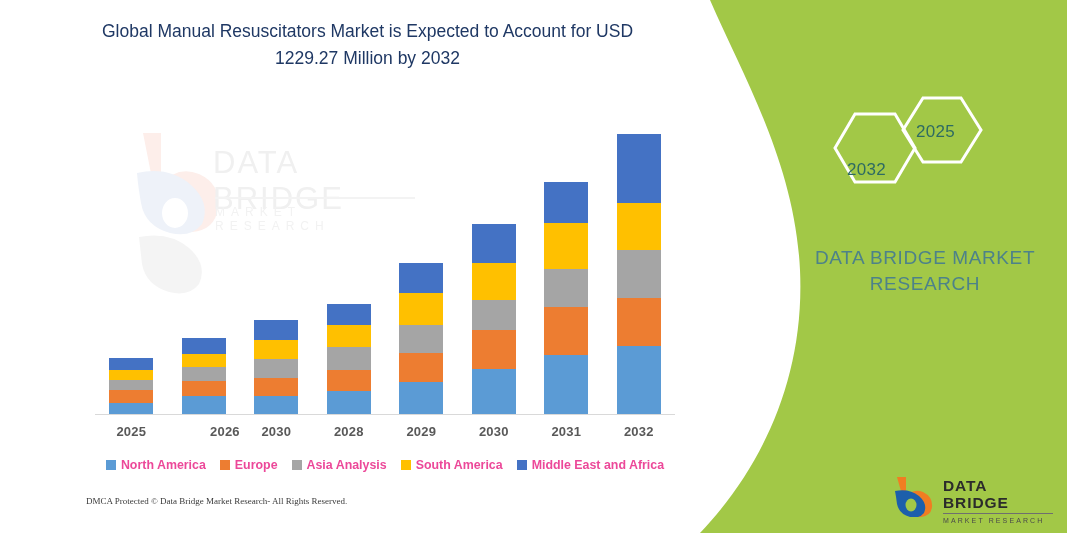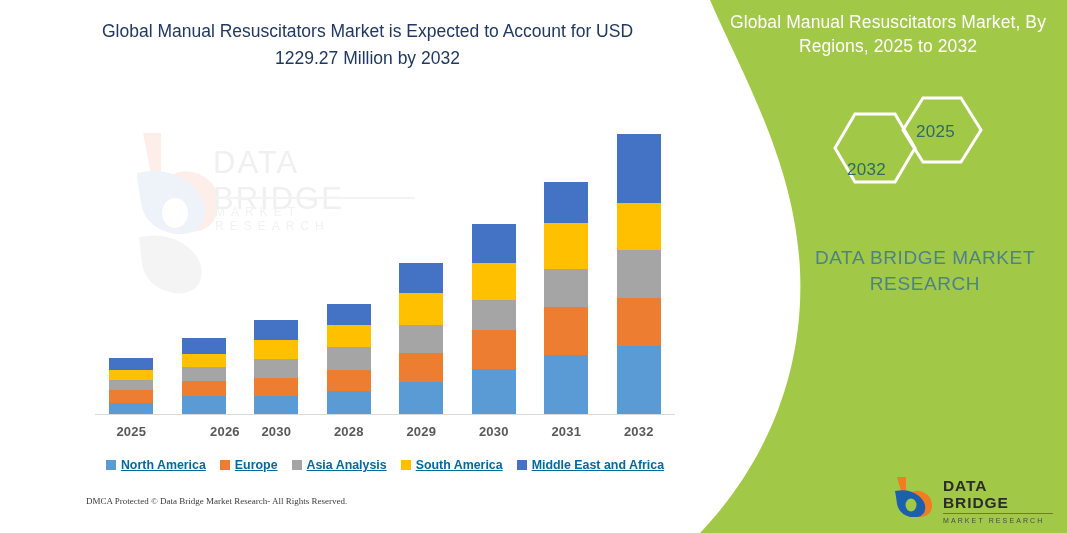--- a/index.html
+++ b/index.html
@@ -151,21 +151,21 @@
   
   .legend {
     position: absolute;
     left: 95px; top: 455px;
     width: 580px; height: 20px;
     display: flex; align-items: center; justify-content: center;
     gap: 14px;
   }
   .legend-item { display: flex; align-items: center; gap: 5px; }
   .legend-swatch { width: 10px; height: 10px; display: inline-block; }
-  .legend-text { color: #0369a1; font-size: 12.4px; font-weight: 700; white-space: nowrap; text-decoration: underline; }
+  .legend-text { color: #ec4899; font-size: 12.4px; font-weight: 700; white-space: nowrap; }
 
   
   .footer-left {
     position: absolute; left: 86px; top: 496px;
     color: #3b3b3b; font-size: 9px;
     font-family: "Liberation Serif", serif;
   }
   .footer-right {
     position: absolute; left: 428px; top: 508px;
     color: #3b3b3b; font-size: 9px;
@@ -176,21 +176,20 @@
 <body>
 
 <div id="root">
 
   <div class="green-panel">
     <svg width="1067" height="533" viewBox="0 0 1067 533" xmlns="http://www.w3.org/2000/svg">
       <path d="M 710 0 L 1067 0 L 1067 533 L 700 533 C 760 470 805 380 800 270 C 795 165 745 80 710 0 Z" fill="#a2c847"></path>
     </svg>
   </div>
 
-  <div class="panel-heading">Global Manual Resuscitators Market, By Regions, 2025 to 2032</div>
 
   <div class="hexes">
     <svg width="180" height="118" viewBox="0 0 180 118" xmlns="http://www.w3.org/2000/svg">
       <polygon points="20,56 40,22 80,22 100,56 80,90 40,90" fill="none" stroke="#ffffff" stroke-width="3"></polygon>
       <polygon points="88,38 108,6 146,6 166,38 146,70 108,70" fill="none" stroke="#ffffff" stroke-width="3"></polygon>
     </svg>
     <span class="hex-label y2025">2025</span>
     <span class="hex-label y2032">2032</span>
   </div>
 

